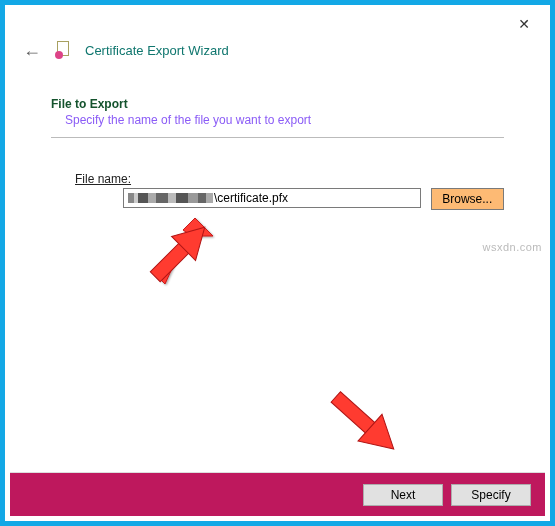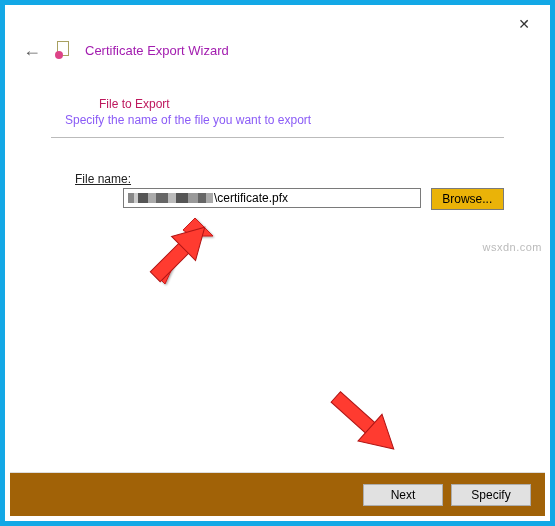--- a/index.html
+++ b/index.html
@@ -54,30 +54,29 @@
   .cert-icon .sheet {
     position: absolute; top: 0; left: 2px;
     width: 12px; height: 15px; background: #fff; border: 1px solid #a8a060;
   }
   .cert-icon .seal {
     position: absolute; bottom: 0; left: 0;
     width: 8px; height: 8px; background: #d48; border-radius: 50%;
   }
   .wizard-title {
     font-size: 13px;
-    color: #a21caf;
+    color: #0f766e;
   }
   .content {
     padding: 28px 46px 0 46px;
   }
   .section-title {
-    font-weight: 400;
-    font-size: 12px;
-    color: #be185d;
-    margin-left: 48px;
+    font-weight: 700;
+    font-size: 12px;
+    color: #14532d;
   }
   .section-sub {
     padding-left: 14px;
     font-size: 12px;
     color: #8b5cf6;
     margin-top: 2px;
   }
   .hr {
     border: none;
     border-top: 1px solid #bbb;
@@ -114,33 +113,33 @@
     display: inline-block;
     height: 10px;
     vertical-align: middle;
     margin-right: 1px;
   }
   .vis-text { vertical-align: middle; }
   .browse-btn {
     width: 84px;
     height: 22px;
     border: 1px solid #7a7a7a;
-    background: #eab308;
+    background: #fdba74;
     font-family: inherit;
     font-size: 12px;
     cursor: pointer;
     padding: 0;
   }
   .footer {
     position: absolute;
     bottom: 5px;
     left: 5px;
     right: 5px;
     height: 44px;
-    background: #a16207;
+    background: #be185d;
     border-top: 1px solid #ddd;
     display: flex;
     justify-content: flex-end;
     align-items: center;
     padding-right: 14px;
     gap: 8px;
   }
   .footer button {
     width: 80px;
     height: 22px;

